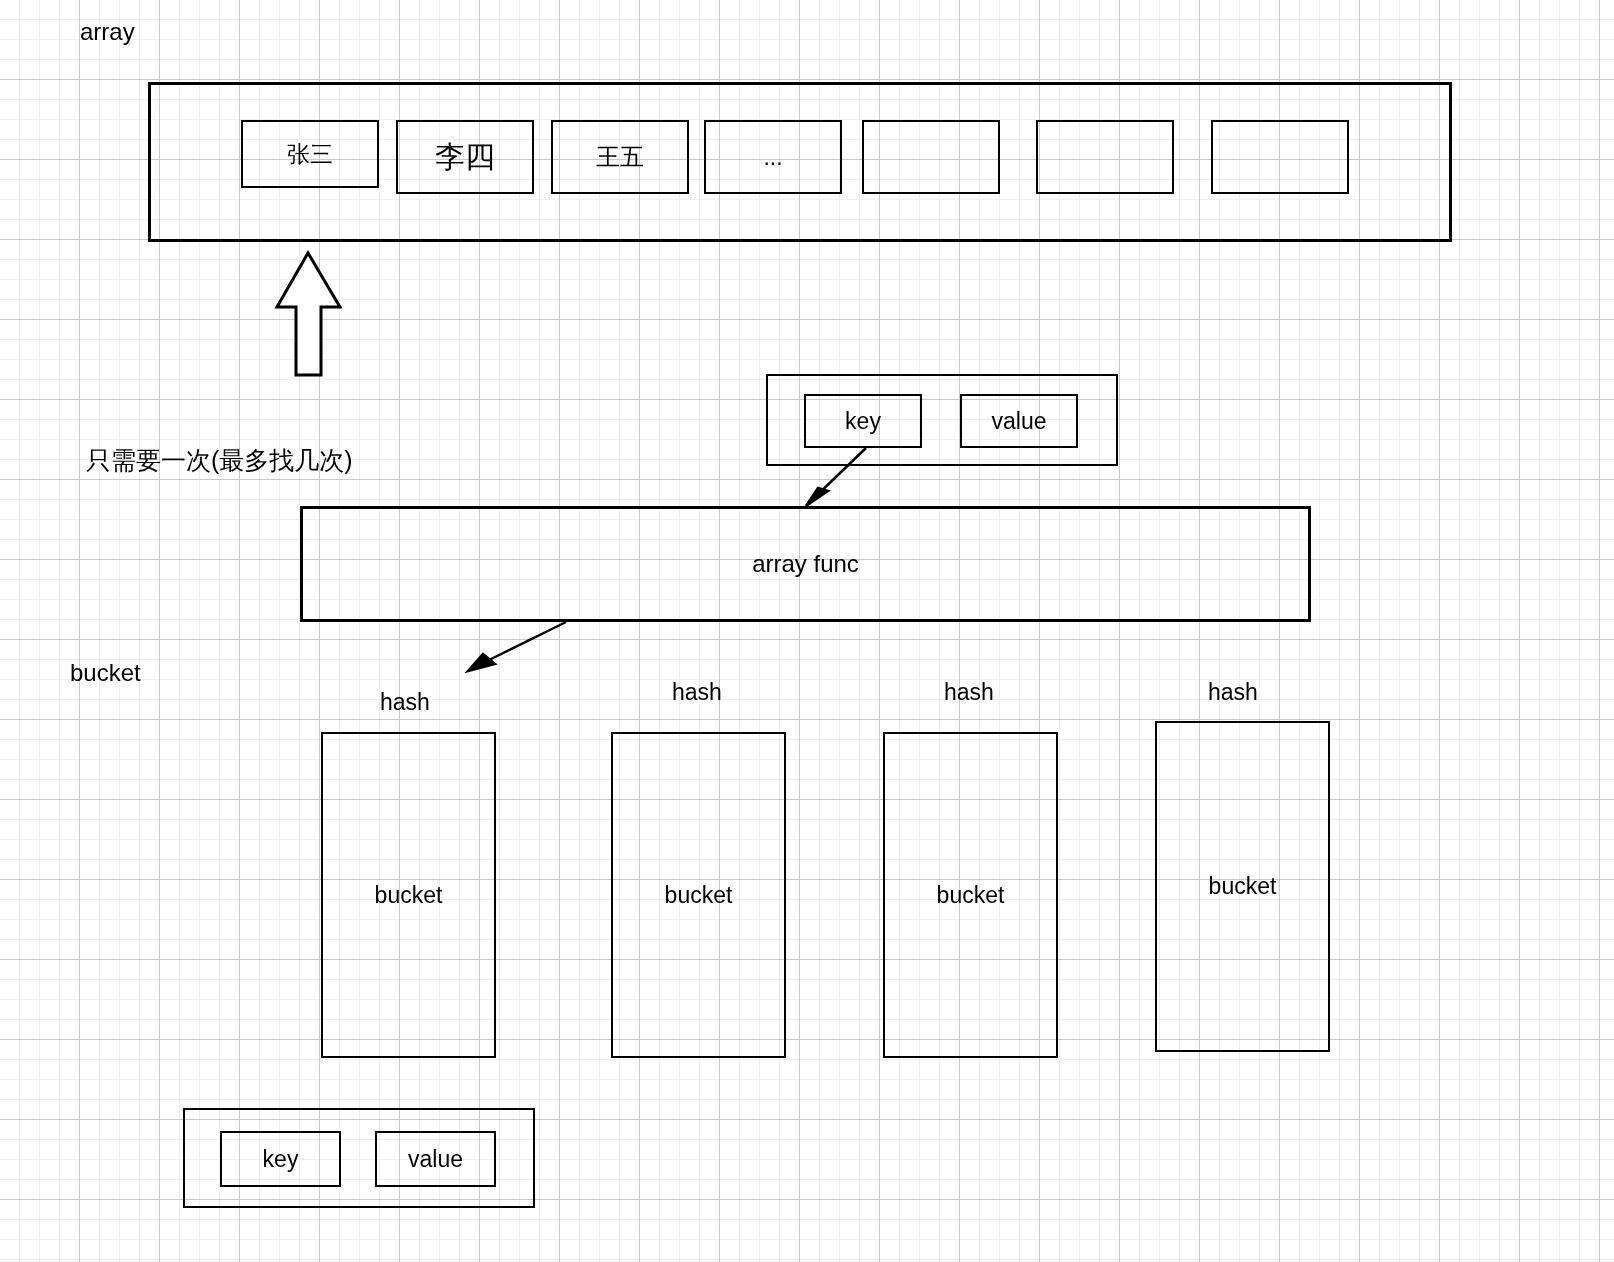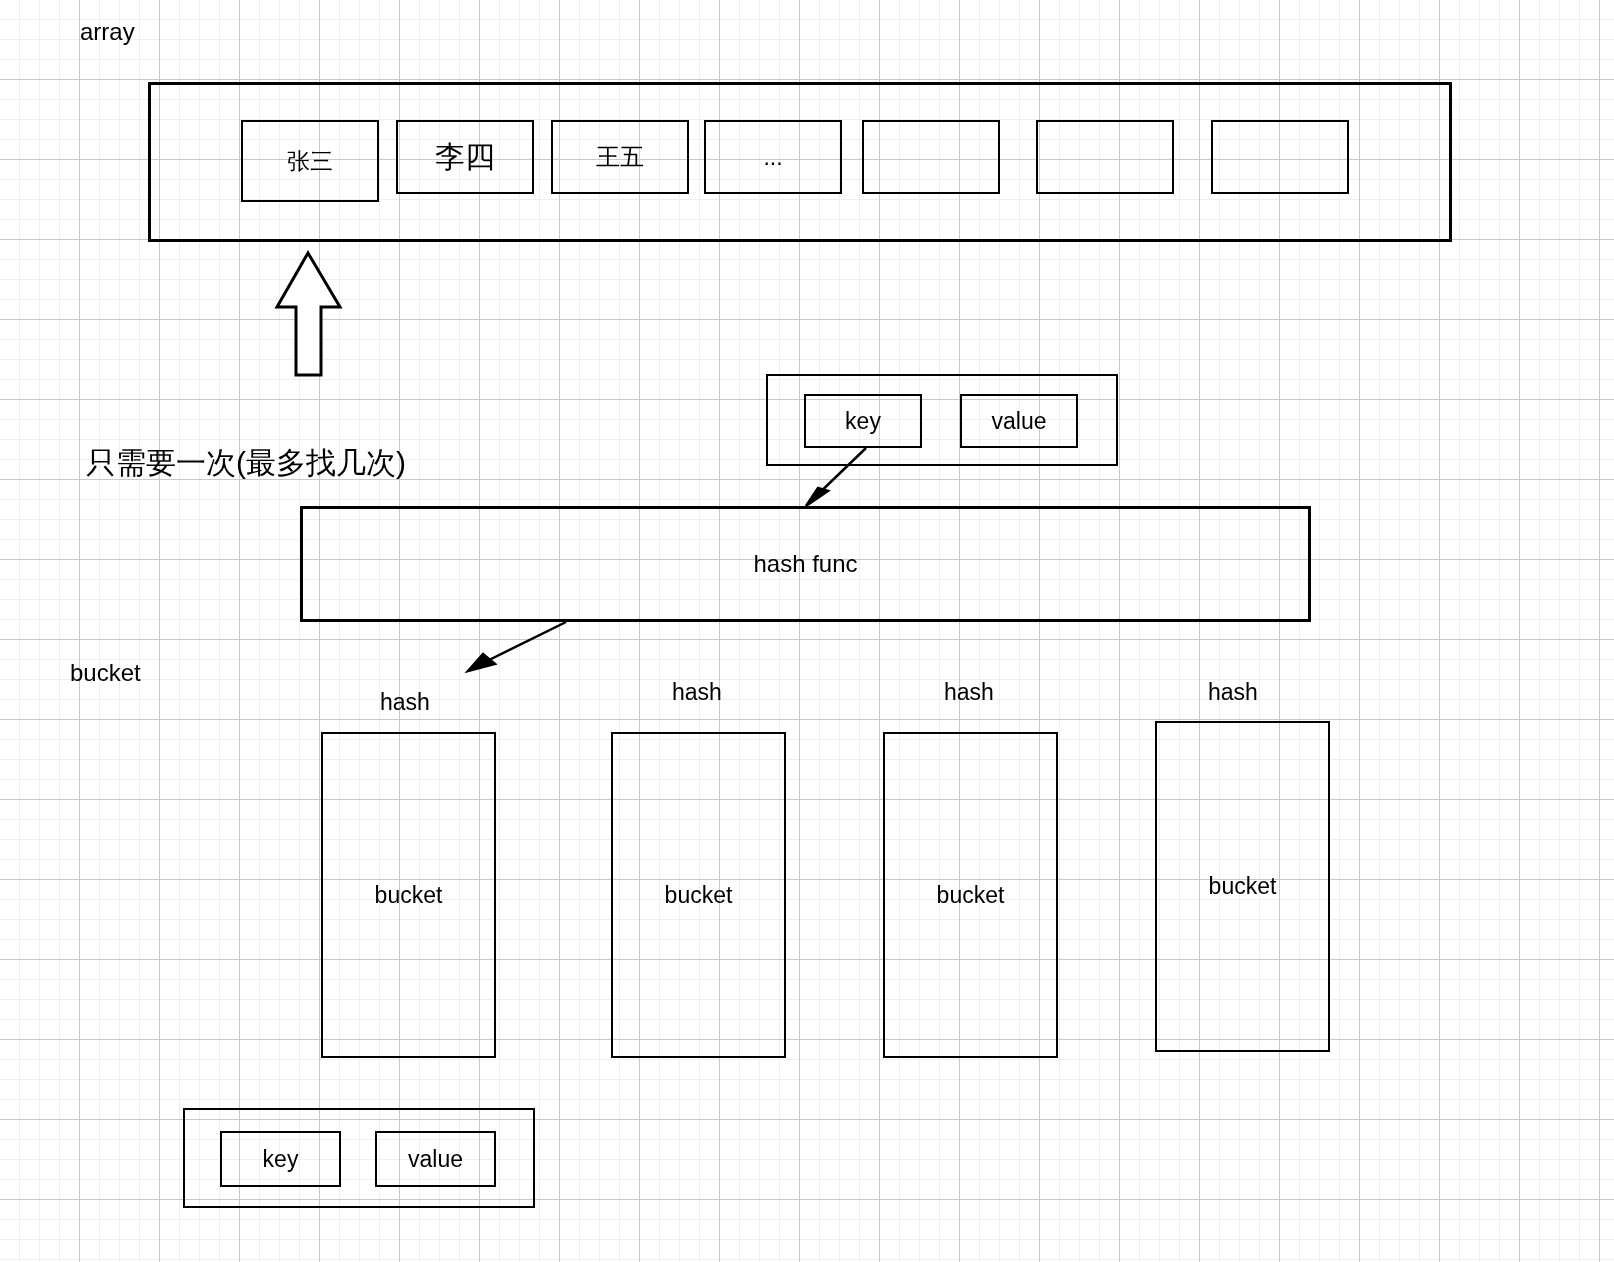--- a/index.html
+++ b/index.html
@@ -76,36 +76,36 @@
 </style>
 </head>
 <body>
 
 <div id="canvas">
 
   <div class="lbl" style="left:80px; top:20px; font-size:24px;">array</div>
 
   <div class="box" style="left:148px; top:82px; width:1304px; height:160px;"></div>
 
-  <div class="cell" style="left:241px; top:120px; width:138px; height:82px; font-size:23px;">张三</div>
+  <div class="cell" style="left:241px; top:120px; width:138px; height:68px; font-size:23px;">张三</div>
   <div class="cell" style="left:396px; top:120px; width:138px; height:74px; font-size:30px;">李四</div>
   <div class="cell" style="left:551px; top:120px; width:138px; height:74px; font-size:24px;">王五</div>
   <div class="cell" style="left:704px; top:120px; width:138px; height:74px; font-size:23px;">...</div>
   <div class="cell" style="left:862px; top:120px; width:138px; height:74px; font-size:23px;"></div>
   <div class="cell" style="left:1036px; top:120px; width:138px; height:74px; font-size:23px;"></div>
   <div class="cell" style="left:1211px; top:120px; width:138px; height:74px; font-size:23px;"></div>
 
-  <div class="lbl" style="left:86px; top:448px; font-size:30px;">只需要一次(最多找几次)</div>
+  <div class="lbl" style="left:86px; top:448px; font-size:25px;">只需要一次(最多找几次)</div>
 
   <div class="box thin" style="left:766px; top:374px; width:352px; height:92px;"></div>
   <div class="cell" style="left:804px; top:394px; width:118px; height:54px; font-size:23px;">key</div>
   <div class="cell" style="left:960px; top:394px; width:118px; height:54px; font-size:23px;">value</div>
 
   <div class="box" style="left:300px; top:506px; width:1011px; height:116px;"></div>
-  <div class="centered-text" style="left:300px; top:506px; width:1011px; height:116px; font-size:24px;">hash func</div>
+  <div class="centered-text" style="left:300px; top:506px; width:1011px; height:116px; font-size:24px;">array func</div>
 
   <div class="lbl" style="left:70px; top:661px; font-size:24px;">bucket</div>
 
   <div class="lbl" style="left:380px; top:691px; font-size:23px;">hash</div>
   <div class="box thin" style="left:321px; top:732px; width:175px; height:326px;"></div>
   <div class="centered-text" style="left:321px; top:732px; width:175px; height:326px; font-size:23px;">bucket</div>
 
   <div class="lbl" style="left:672px; top:681px; font-size:23px;">hash</div>
   <div class="box thin" style="left:611px; top:732px; width:175px; height:326px;"></div>
   <div class="centered-text" style="left:611px; top:732px; width:175px; height:326px; font-size:23px;">bucket</div>

